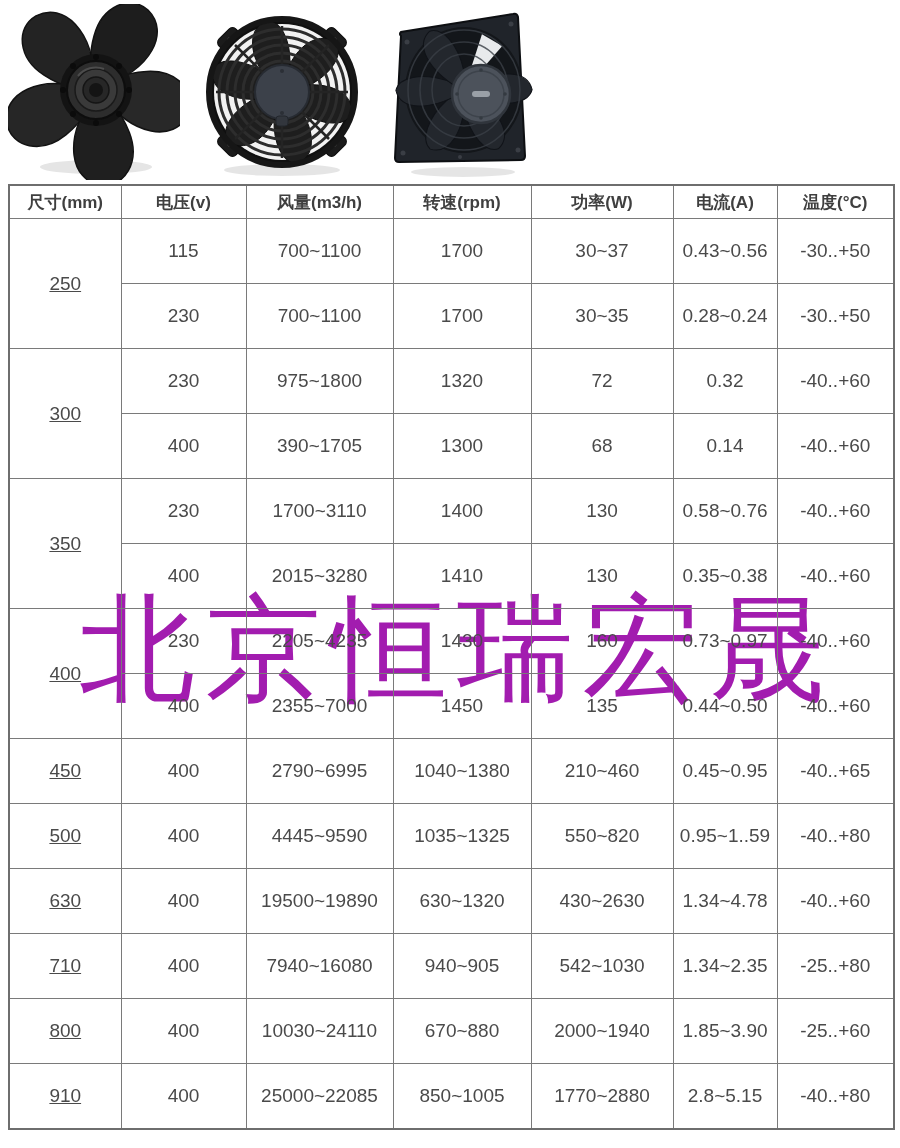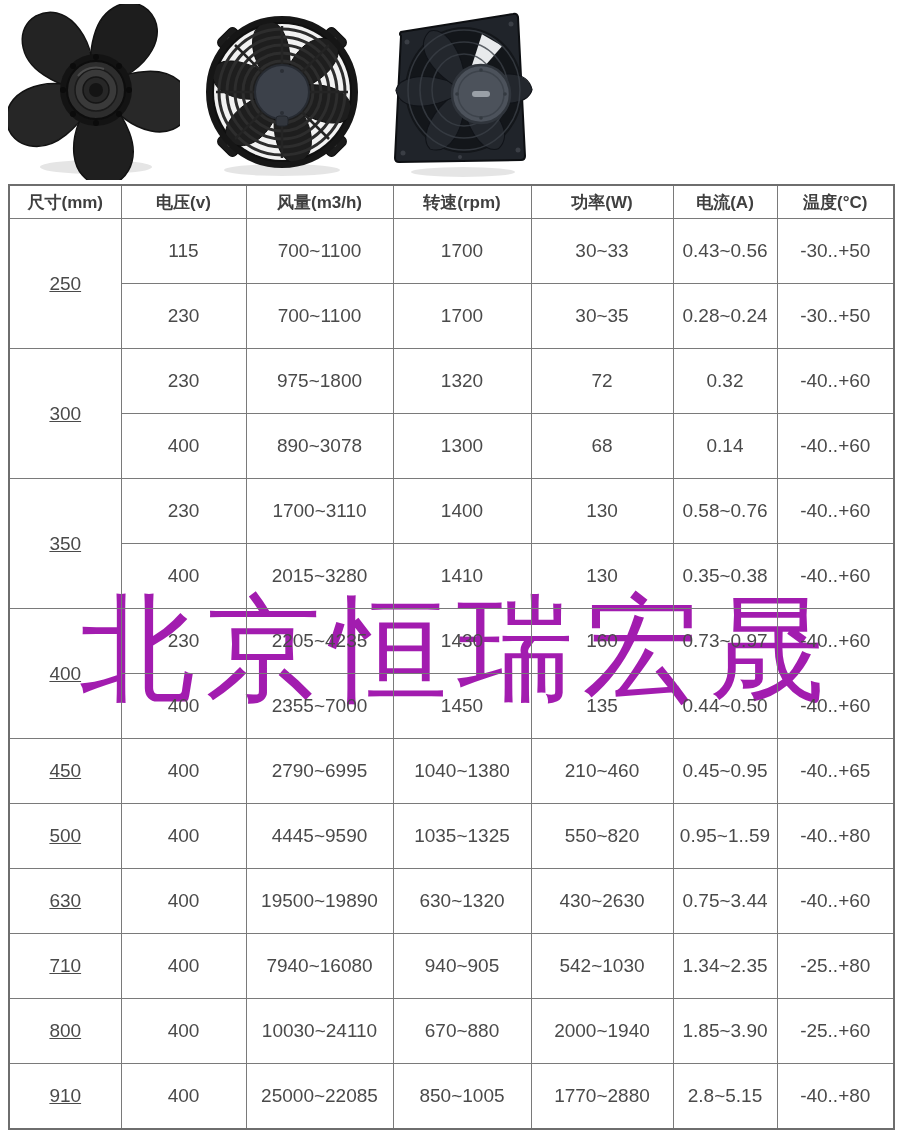--- a/index.html
+++ b/index.html
@@ -239,21 +239,21 @@
       <th>电流(A)</th>
       <th>温度(°C)</th>
     </tr>
   </thead>
   <tbody>
     <tr>
       <td class="size-col" rowspan="2">250</td>
       <td>115</td>
       <td>700~1100</td>
       <td>1700</td>
-      <td>30~33</td>
+      <td>30~37</td>
       <td>0.43~0.56</td>
       <td>-30..+50</td>
     </tr>
     <tr>
       <td>230</td>
       <td>700~1100</td>
       <td>1700</td>
       <td>30~35</td>
       <td>0.28~0.24</td>
       <td>-30..+50</td>
@@ -262,21 +262,21 @@
       <td class="size-col" rowspan="2">300</td>
       <td>230</td>
       <td>975~1800</td>
       <td>1320</td>
       <td>72</td>
       <td>0.32</td>
       <td>-40..+60</td>
     </tr>
     <tr>
       <td>400</td>
-      <td>890~3078</td>
+      <td>390~1705</td>
       <td>1300</td>
       <td>68</td>
       <td>0.14</td>
       <td>-40..+60</td>
     </tr>
     <tr>
       <td class="size-col" rowspan="2">350</td>
       <td>230</td>
       <td>1700~3110</td>
       <td>1400</td>
@@ -326,21 +326,21 @@
       <td>550~820</td>
       <td>0.95~1..59</td>
       <td>-40..+80</td>
     </tr>
     <tr>
       <td class="size-col">630</td>
       <td>400</td>
       <td>19500~19890</td>
       <td>630~1320</td>
       <td>430~2630</td>
-      <td>0.75~3.44</td>
+      <td>1.34~4.78</td>
       <td>-40..+60</td>
     </tr>
     <tr>
       <td class="size-col">710</td>
       <td>400</td>
       <td>7940~16080</td>
       <td>940~905</td>
       <td>542~1030</td>
       <td>1.34~2.35</td>
       <td>-25..+80</td>

